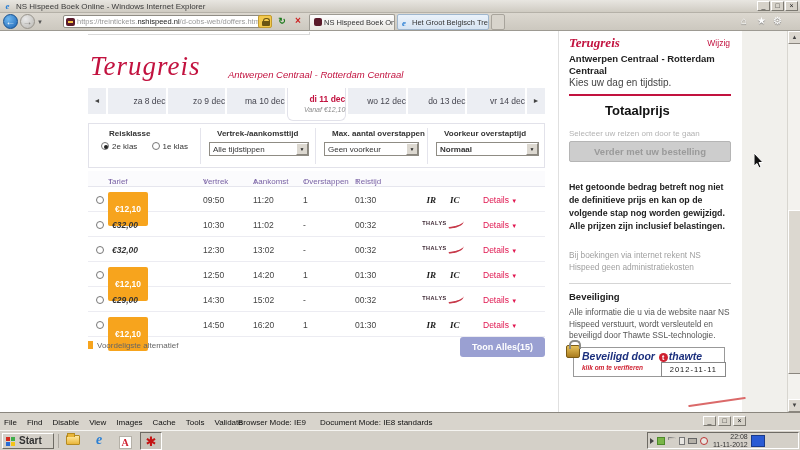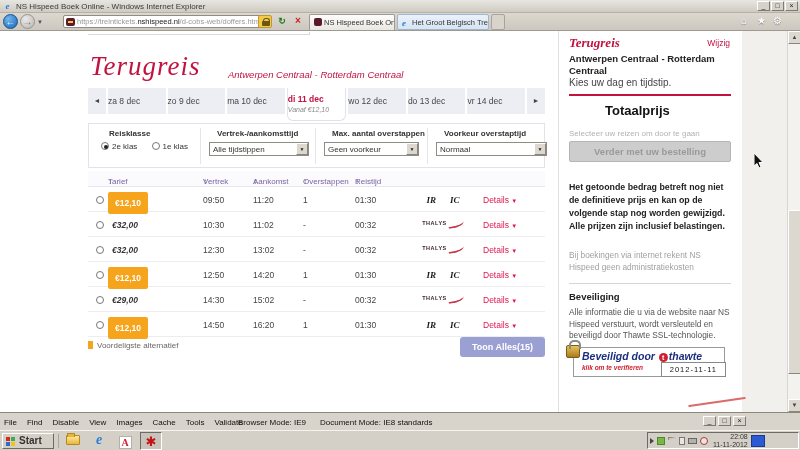--- a/index.html
+++ b/index.html
@@ -44,41 +44,41 @@
   #rightbg{position:absolute;left:742px;top:0;width:45px;height:381px;background:#f1f0ec;}
   #vscroll{position:absolute;left:787px;top:0;width:13px;height:381px;background:#f3f2ee;border-left:1px solid #d8d6d0;}
   .sbtn{position:absolute;left:0;width:13px;height:13px;background:#dcd8d0;border:1px solid;border-color:#fff #8a867e #8a867e #fff;font-size:6px;text-align:center;line-height:11px;color:#444;}
   #sthumb{position:absolute;left:0;top:179px;width:13px;height:164px;background:#dcd8d0;border:1px solid;border-color:#fff #8a867e #8a867e #fff;}
   .remnant{position:absolute;left:88px;top:1px;width:222px;height:3px;border-bottom:1px solid #d9d9d9;border-right:1px solid #d9d9d9;}
   
   #pgheading{position:absolute;left:90px;top:20px;color:#c2123f;font:italic 27px "Liberation Serif", serif;letter-spacing:1px;}
   #pgroute{position:absolute;left:228px;top:38px;color:#c2123f;font-style:italic;font-size:9.5px;}
   .datetabs{position:absolute;left:88px;top:57px;width:457px;height:26px;display:flex;}
   .dtarrow{width:18px;text-align:center;line-height:26px;font-size:7px;color:#444;background:#eceef3;margin-right:2px;}
-  .dtab{flex:1;background:#eceef3;color:#45454f;font-size:8.5px;text-align:left;line-height:26px;margin-right:2px;white-space:nowrap;}
+  .dtab{flex:1;background:#eceef3;color:#45454f;font-size:8.5px;text-align:right;line-height:26px;margin-right:2px;white-space:nowrap;}
   .dtab.active{position:relative;background:#fff;border:1px solid #e2e2ea;border-top:none;border-radius:0 0 6px 6px;height:33px;line-height:14px;padding-top:4px;color:#c2123f;font-weight:bold;z-index:2;}
   .dtab.active .sub{display:block;font-weight:normal;font-style:italic;color:#8a8a8a;font-size:7px;line-height:8px;}
   #filterbox{position:absolute;left:88px;top:92px;width:457px;height:45px;border:1px solid #e2e2ea;background:#fff;}
   .fgroup{position:absolute;top:5px;font-size:8px;}
   .fgroup .flabel{font-weight:bold;color:#333;margin-bottom:4px;margin-left:8px;}
   .vdiv{position:absolute;top:4px;width:1px;height:36px;background:#e4e4ec;}
   .radio{display:inline-block;width:8px;height:8px;border:1px solid #777;border-radius:50%;background:#fff;vertical-align:-1px;margin-right:3px;position:relative;}
   .radio.checked:after{content:"";position:absolute;left:2px;top:2px;width:4px;height:4px;background:#222;border-radius:50%;}
   .fselect{width:100px;height:14px;border:1px solid #8f8c84;background:#fff;display:flex;align-items:center;font-size:8px;padding-left:3px;position:relative;}
   .fselect .arrowbox{position:absolute;right:0;top:0;width:12px;height:12px;background:#dcd8d0;border:1px solid;border-color:#fff #8a867e #8a867e #fff;font-size:5px;text-align:center;line-height:11px;color:#222;}
   
   #restable{position:absolute;left:88px;top:140px;width:457px;}
   .thead{position:relative;height:16px;border-bottom:1px solid #e6e6ee;background:#fbfbfd;}
   .thead span{position:absolute;top:3px;color:#7a63a5;font-size:8px;}
   .sort{font-size:7px;}
   .trow{position:relative;height:25px;border-bottom:1px solid #ececf2;}
   .trow .radio{position:absolute;left:8px;top:9px;}
   .cell{position:absolute;top:8px;font-size:8.5px;color:#444;}
   .pricep{font-weight:bold;font-style:italic;color:#333;}
-  .badge{background:#f7a41d;color:#fff;font-weight:bold;font-style:normal;padding:6px 7px;border-radius:2px;top:5px !important;}
+  .badge{background:#f7a41d;color:#fff;font-weight:bold;font-style:normal;padding:12px 7px;border-radius:2px;top:5px !important;}
   .ops{position:absolute;left:305px;top:7px;width:100px;text-align:center;}
   .op-ir,.op-ic{font:bold italic 9px "Liberation Serif",serif;color:#1b1b1b;margin:0 7px;}
   .op-thalys{font-weight:bold;font-size:5.5px;letter-spacing:.5px;color:#3a2430;vertical-align:3px;}
   .swoosh{display:inline-block;width:16px;height:7px;border-bottom:2px solid #c73a4a;border-radius:0 0 90% 20%;transform:rotate(-8deg);margin-left:1px;}
   .details{position:absolute;left:395px;top:8px;color:#e0164f;font-size:8.5px;cursor:pointer;}
   .details .car{font-size:6px;}
   #legendrow{position:absolute;left:88px;top:308px;width:457px;height:20px;}
   .legendsq{display:inline-block;width:5px;height:8px;background:#f7a41d;margin-right:4px;vertical-align:-1px;}
   #legendtext{font-size:8px;color:#666;}
   #showall{position:absolute;right:0;top:-2px;background:#9aa0d2;color:#fff;font-size:9px;font-weight:bold;padding:5px 12px;border-radius:3px;cursor:pointer;}
@@ -215,21 +215,21 @@
       <div class="fgroup" style="left:235px;">
         <div class="flabel">Max. aantal overstappen</div>
         <div class="fselect" style="width:95px;">
             <span>Geen voorkeur</span>
             <span class="arrowbox">▼</span>
           </div>
       </div>
       <div class="vdiv" style="left:338px;"></div>
       <div class="fgroup" style="left:347px;">
         <div class="flabel">Voorkeur overstaptijd</div>
-        <div class="fselect" style="width:111px;">
+        <div class="fselect" style="width:103px;font-weight:bold;">
             <span>Normaal</span>
             <span class="arrowbox">▼</span>
           </div>
       </div>
     </div>
 
     <div id="restable">
       <div class="thead">
         <span style="left:20px;">
             <span>Tarief</span> 

